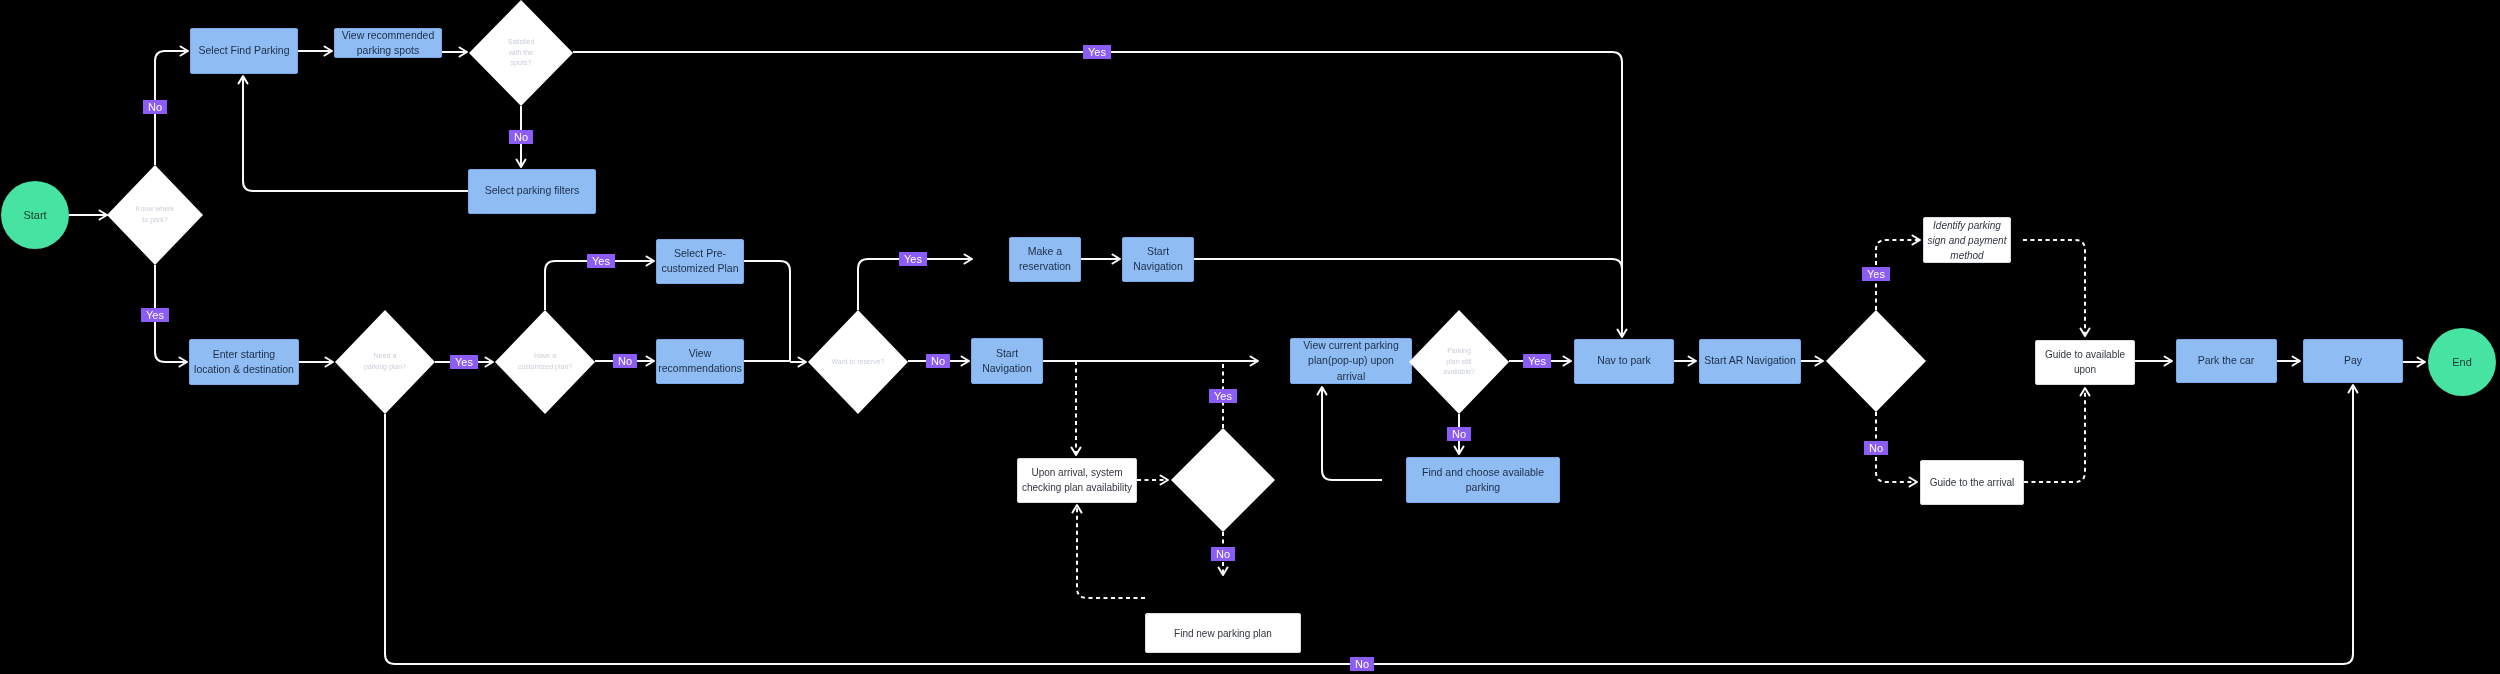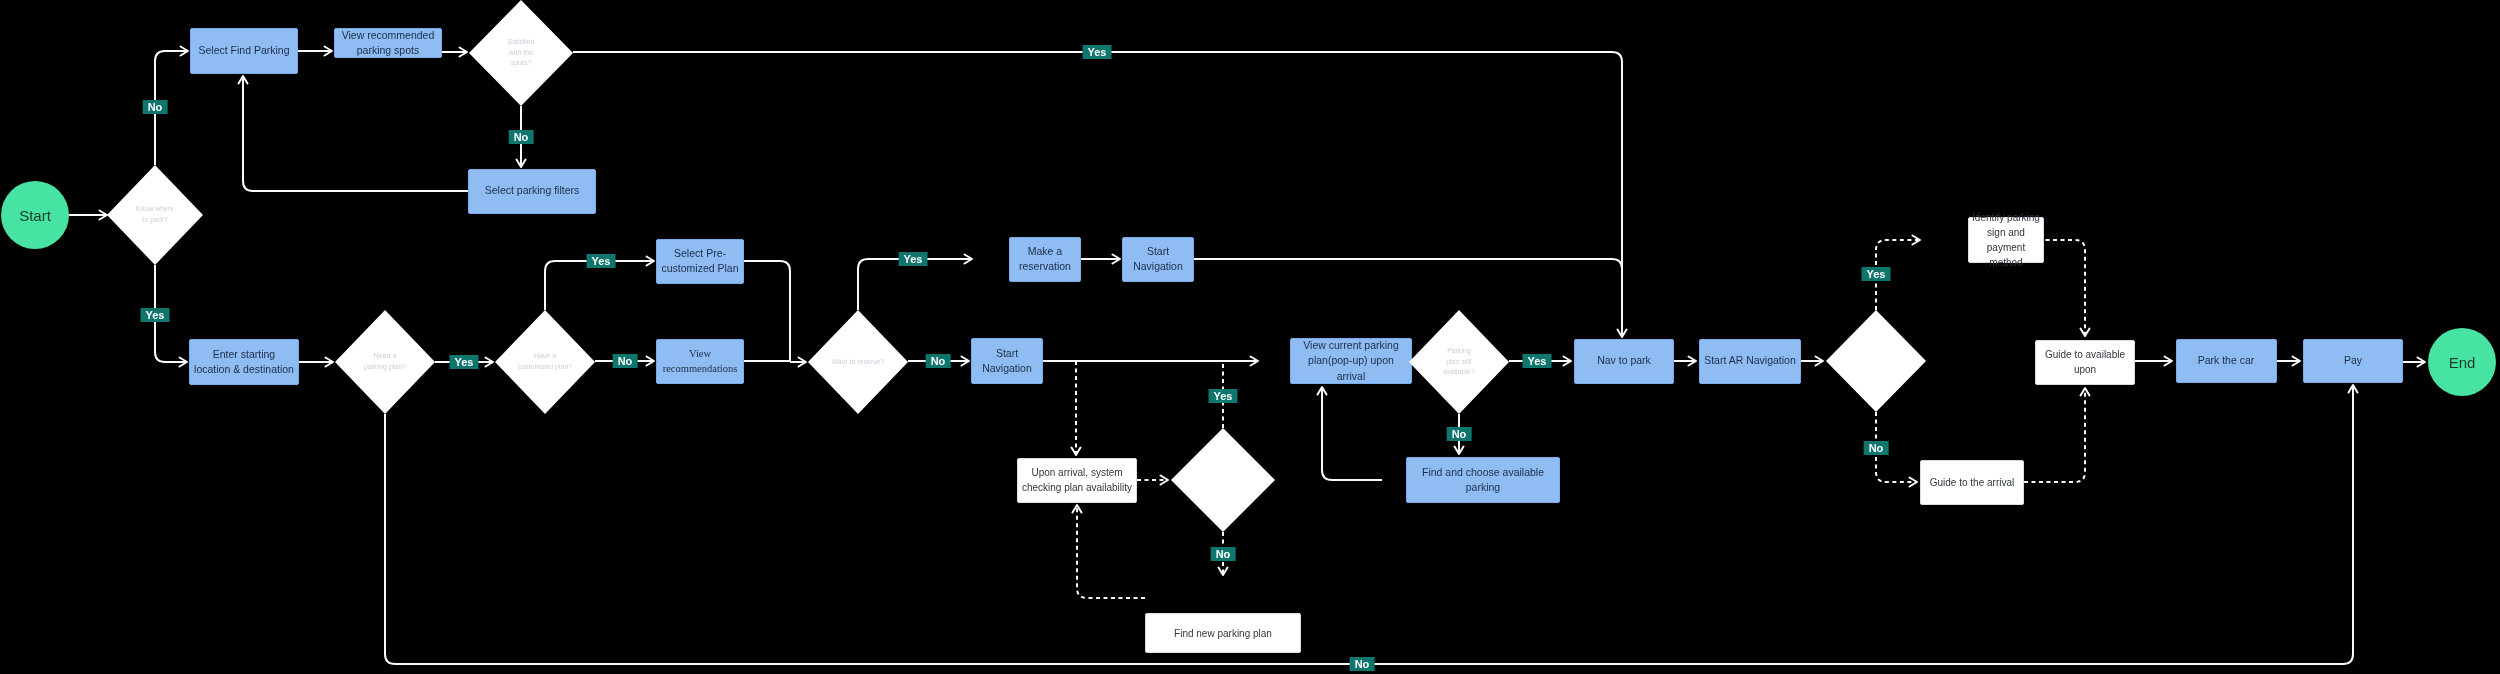--- a/index.html
+++ b/index.html
@@ -7,25 +7,25 @@
           font-family:"Liberation Sans", sans-serif;}
   #edge-layer{position:absolute;left:0;top:0;width:2500px;height:674px;}
   .node{position:absolute;display:flex;align-items:center;justify-content:center;
         text-align:center;box-sizing:border-box;}
   .node .lbl{white-space:pre-line;pointer-events:none;}
   .process{background:#8FBCF2;border:1px solid #79ABEB;border-radius:2px;
            color:#1C2E49;font-size:10.5px;font-weight:500;line-height:1.45;padding:2px 4px;}
   .process-white{background:#FFFFFF;border:1px solid #D9DCE0;border-radius:2px;
            color:#30373F;font-size:10px;font-weight:500;line-height:1.5;padding:2px 3px;}
   .terminal{background:#47E3A2;border-radius:50%;color:#173B2E;
-            font-size:15px;font-weight:500;}
+            font-size:11px;font-weight:500;}
   .decision{background:#FFFFFF;color:#C9CFD7;font-size:7px;font-weight:400;line-height:1.55;
             clip-path:polygon(50% 0,100% 50%,50% 100%,0 50%);}
-  .edge-label{position:absolute;transform:translate(-50%,-50%);background:#0f766e;
-              color:#FFFFFF;font-size:11px;font-weight:700;padding:0 5px;line-height:14px;
+  .edge-label{position:absolute;transform:translate(-50%,-50%);background:#8b5cf6;
+              color:#FFFFFF;font-size:11px;font-weight:400;padding:0 5px;line-height:14px;
               white-space:nowrap;}
 </style>
 </head>
 <body>
 
 <div id="canvas">
   <svg id="edge-layer" width="2500" height="674" viewBox="0 0 2500 674">
     <defs>
       <marker id="arrow" markerUnits="userSpaceOnUse" markerWidth="14" markerHeight="14" refX="9.5" refY="6" orient="auto">
         <path d="M2,1.5 L9.5,6 L2,10.5" fill="none" stroke="#FAFAFA" stroke-width="2" stroke-linecap="round" stroke-linejoin="round"></path>
@@ -102,21 +102,21 @@
         <span class="lbl">Need a
 parking plan?</span>
       </div>
       <div class="node decision" style="left: 495px; top: 310px; width: 100px; height: 104px;">
         <span class="lbl">Have a
 customized plan?</span>
       </div>
       <div class="node process" style="left: 656px; top: 238.5px; width: 88px; height: 45px;">
         <span class="lbl">Select Pre-customized Plan</span>
       </div>
-      <div class="node process" style="left: 656px; top: 338.5px; width: 88px; height: 45px; font-family: Liberation Serif, serif;">
+      <div class="node process" style="left: 656px; top: 338.5px; width: 88px; height: 45px;">
         <span class="lbl">View recommendations</span>
       </div>
       <div class="node decision" style="left: 808px; top: 310px; width: 100px; height: 104px;">
         <span class="lbl">Want to reserve?</span>
       </div>
       <div class="node process" style="left: 974px; top: 236.5px; width: 72px; height: 45px; margin-left: 35px;">
         <span class="lbl">Make a reservation</span>
       </div>
       <div class="node process" style="left: 1122px; top: 236.5px; width: 72px; height: 45px;">
         <span class="lbl">Start Navigation</span>
@@ -137,21 +137,21 @@
       </div>
       <div class="node process" style="left: 1382px; top: 457px; width: 154px; height: 46px; margin-left: 24px;">
         <span class="lbl">Find and choose available parking</span>
       </div>
       <div class="node process" style="left: 1699px; top: 338.5px; width: 102px; height: 45px;">
         <span class="lbl">Start AR Navigation</span>
       </div>
       <div class="node decision" style="left: 1826px; top: 310px; width: 100px; height: 102px;">
         <span class="lbl"></span>
       </div>
-      <div class="node process-white" style="left: 1968px; top: 217px; width: 76px; height: 46px;">
+      <div class="node process-white" style="left: 1923px; top: 217px; width: 88px; height: 46px; font-style: italic;">
         <span class="lbl">Identify parking sign and payment method</span>
       </div>
       <div class="node process-white" style="left: 1920px; top: 459.5px; width: 104px; height: 45px;">
         <span class="lbl">Guide to the arrival</span>
       </div>
       <div class="node process-white" style="left: 2035px; top: 339.5px; width: 100px; height: 45px;">
         <span class="lbl">Guide to available upon</span>
       </div>
       <div class="node process" style="left: 2175.5px; top: 339px; width: 101px; height: 44px;">
         <span class="lbl">Park the car</span>

